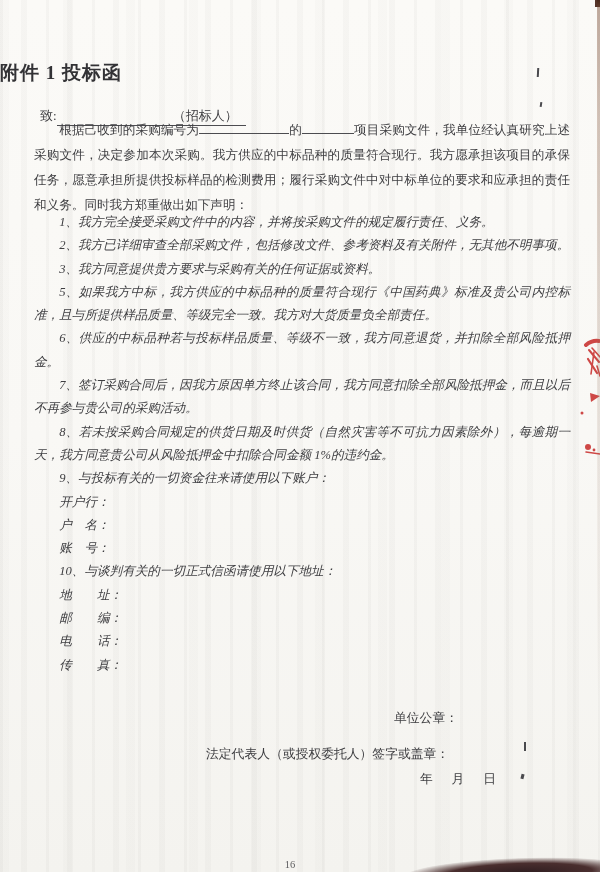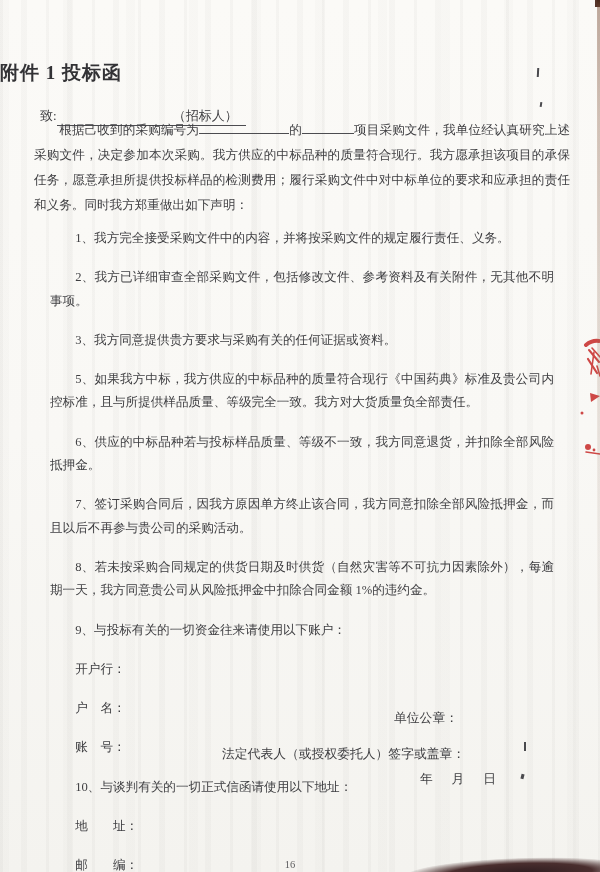--- a/index.html
+++ b/index.html
@@ -27,23 +27,23 @@
     position:absolute; top:118px; left:34px; width:536px;
     font-size:12.6px; line-height:24.9px; text-align:justify; text-indent:2em;
   }
   .blank { display:inline-block; border-bottom:1px solid #4c4c50; height:1em; vertical-align:baseline; }
   .blank-w1 { width:90px; }
   .blank-w2 { width:52px; }
   .items {
     position:absolute; top:211px; left:34px; width:536px;
     font-size:12.6px; line-height:23.3px; text-align:justify;
   }
-  .items p { margin:16px; text-indent:2em; }
+  .items p { margin:0; text-indent:2em;font-style:italic; }
   .sig-seal   { position:absolute; top:710px; left:378px; font-size:12.8px;margin-left:16px; }
-  .sig-rep    { position:absolute; top:746px; left:222px; font-size:12.8px; }
+  .sig-rep    { position:absolute; top:746px; left:206px; font-size:12.8px; }
   .sig-date   { position:absolute; top:771px; left:420px; font-size:12.8px; letter-spacing:3px;text-align:center; }
   .page-num   { position:absolute; top:813px; left:0; width:580px; text-align:center;
                 font-size:10.5px; color:#5e5e60;margin-top:46px; }
   .seal-fragment { position:absolute; top:332px; left:564px; width:36px; height:140px; }
   .edge-line {
     position:absolute; top:0; right:0; width:3px; height:872px; pointer-events:none;
     background: linear-gradient(180deg,
       rgba(70,38,26,0.85) 0px, rgba(122,76,52,0.45) 8px, rgba(140,96,70,0.35) 120px,
       rgba(150,110,85,0.22) 300px, rgba(150,110,85,0.08) 520px, rgba(0,0,0,0) 700px);
   }

